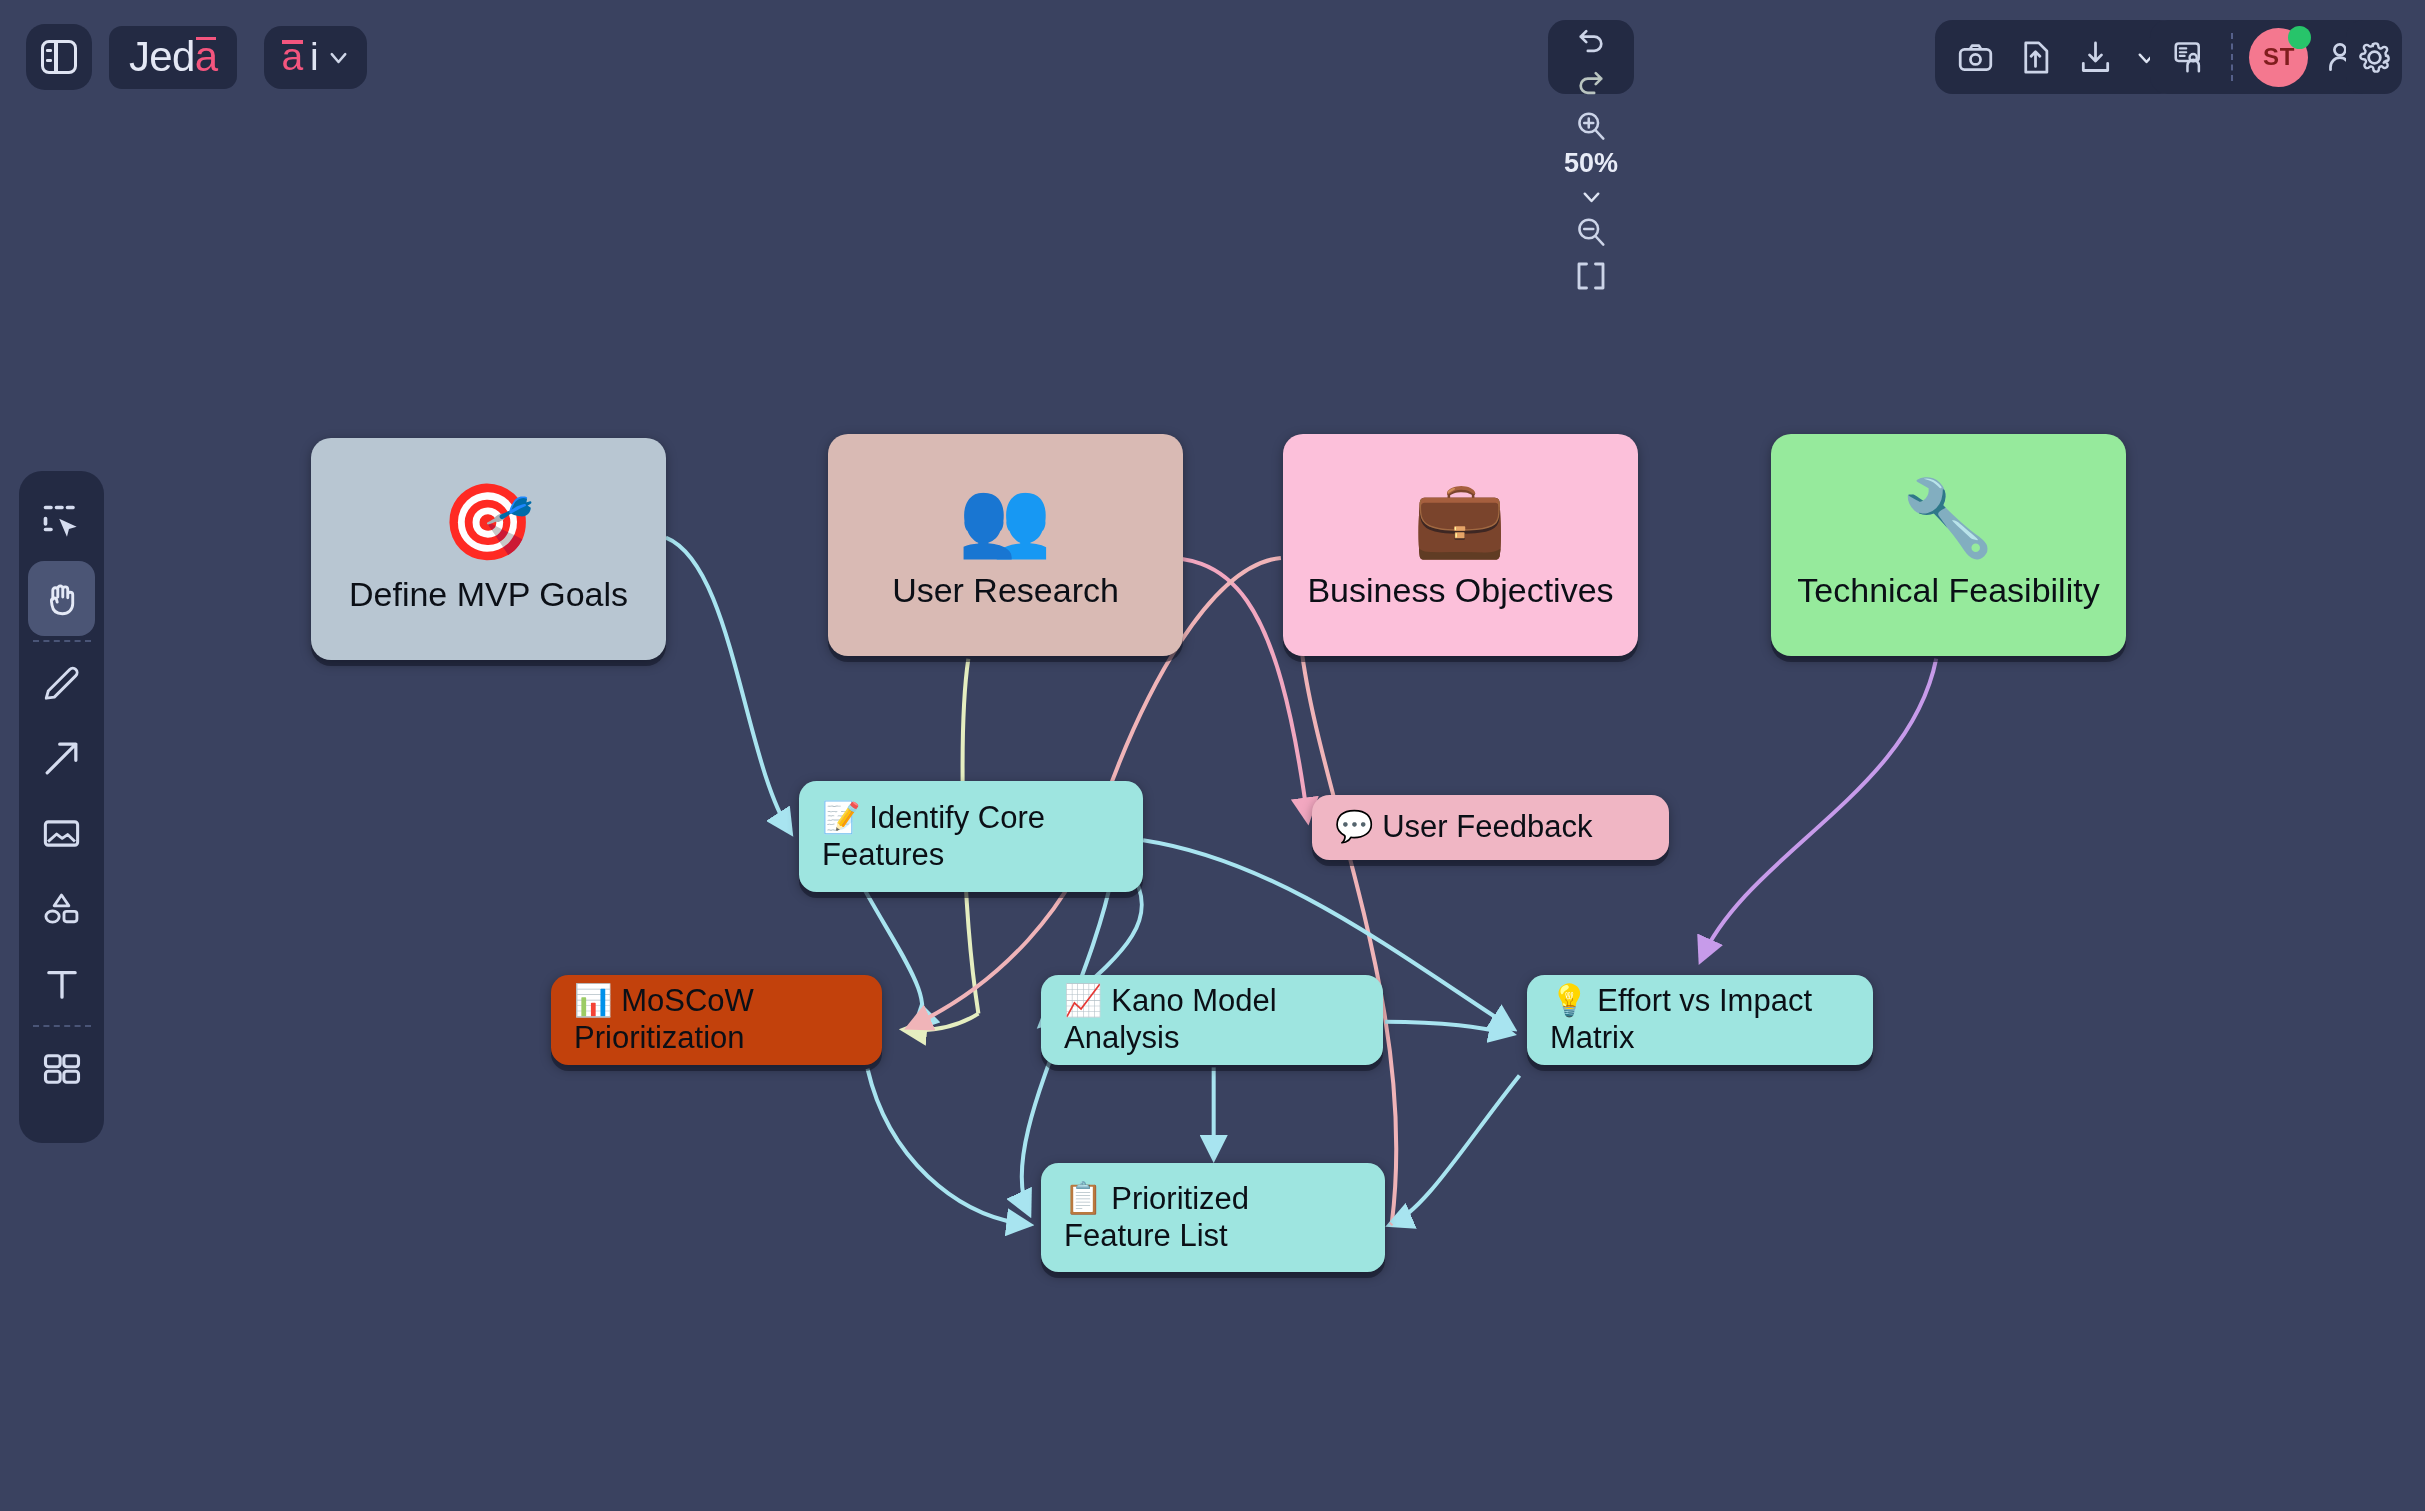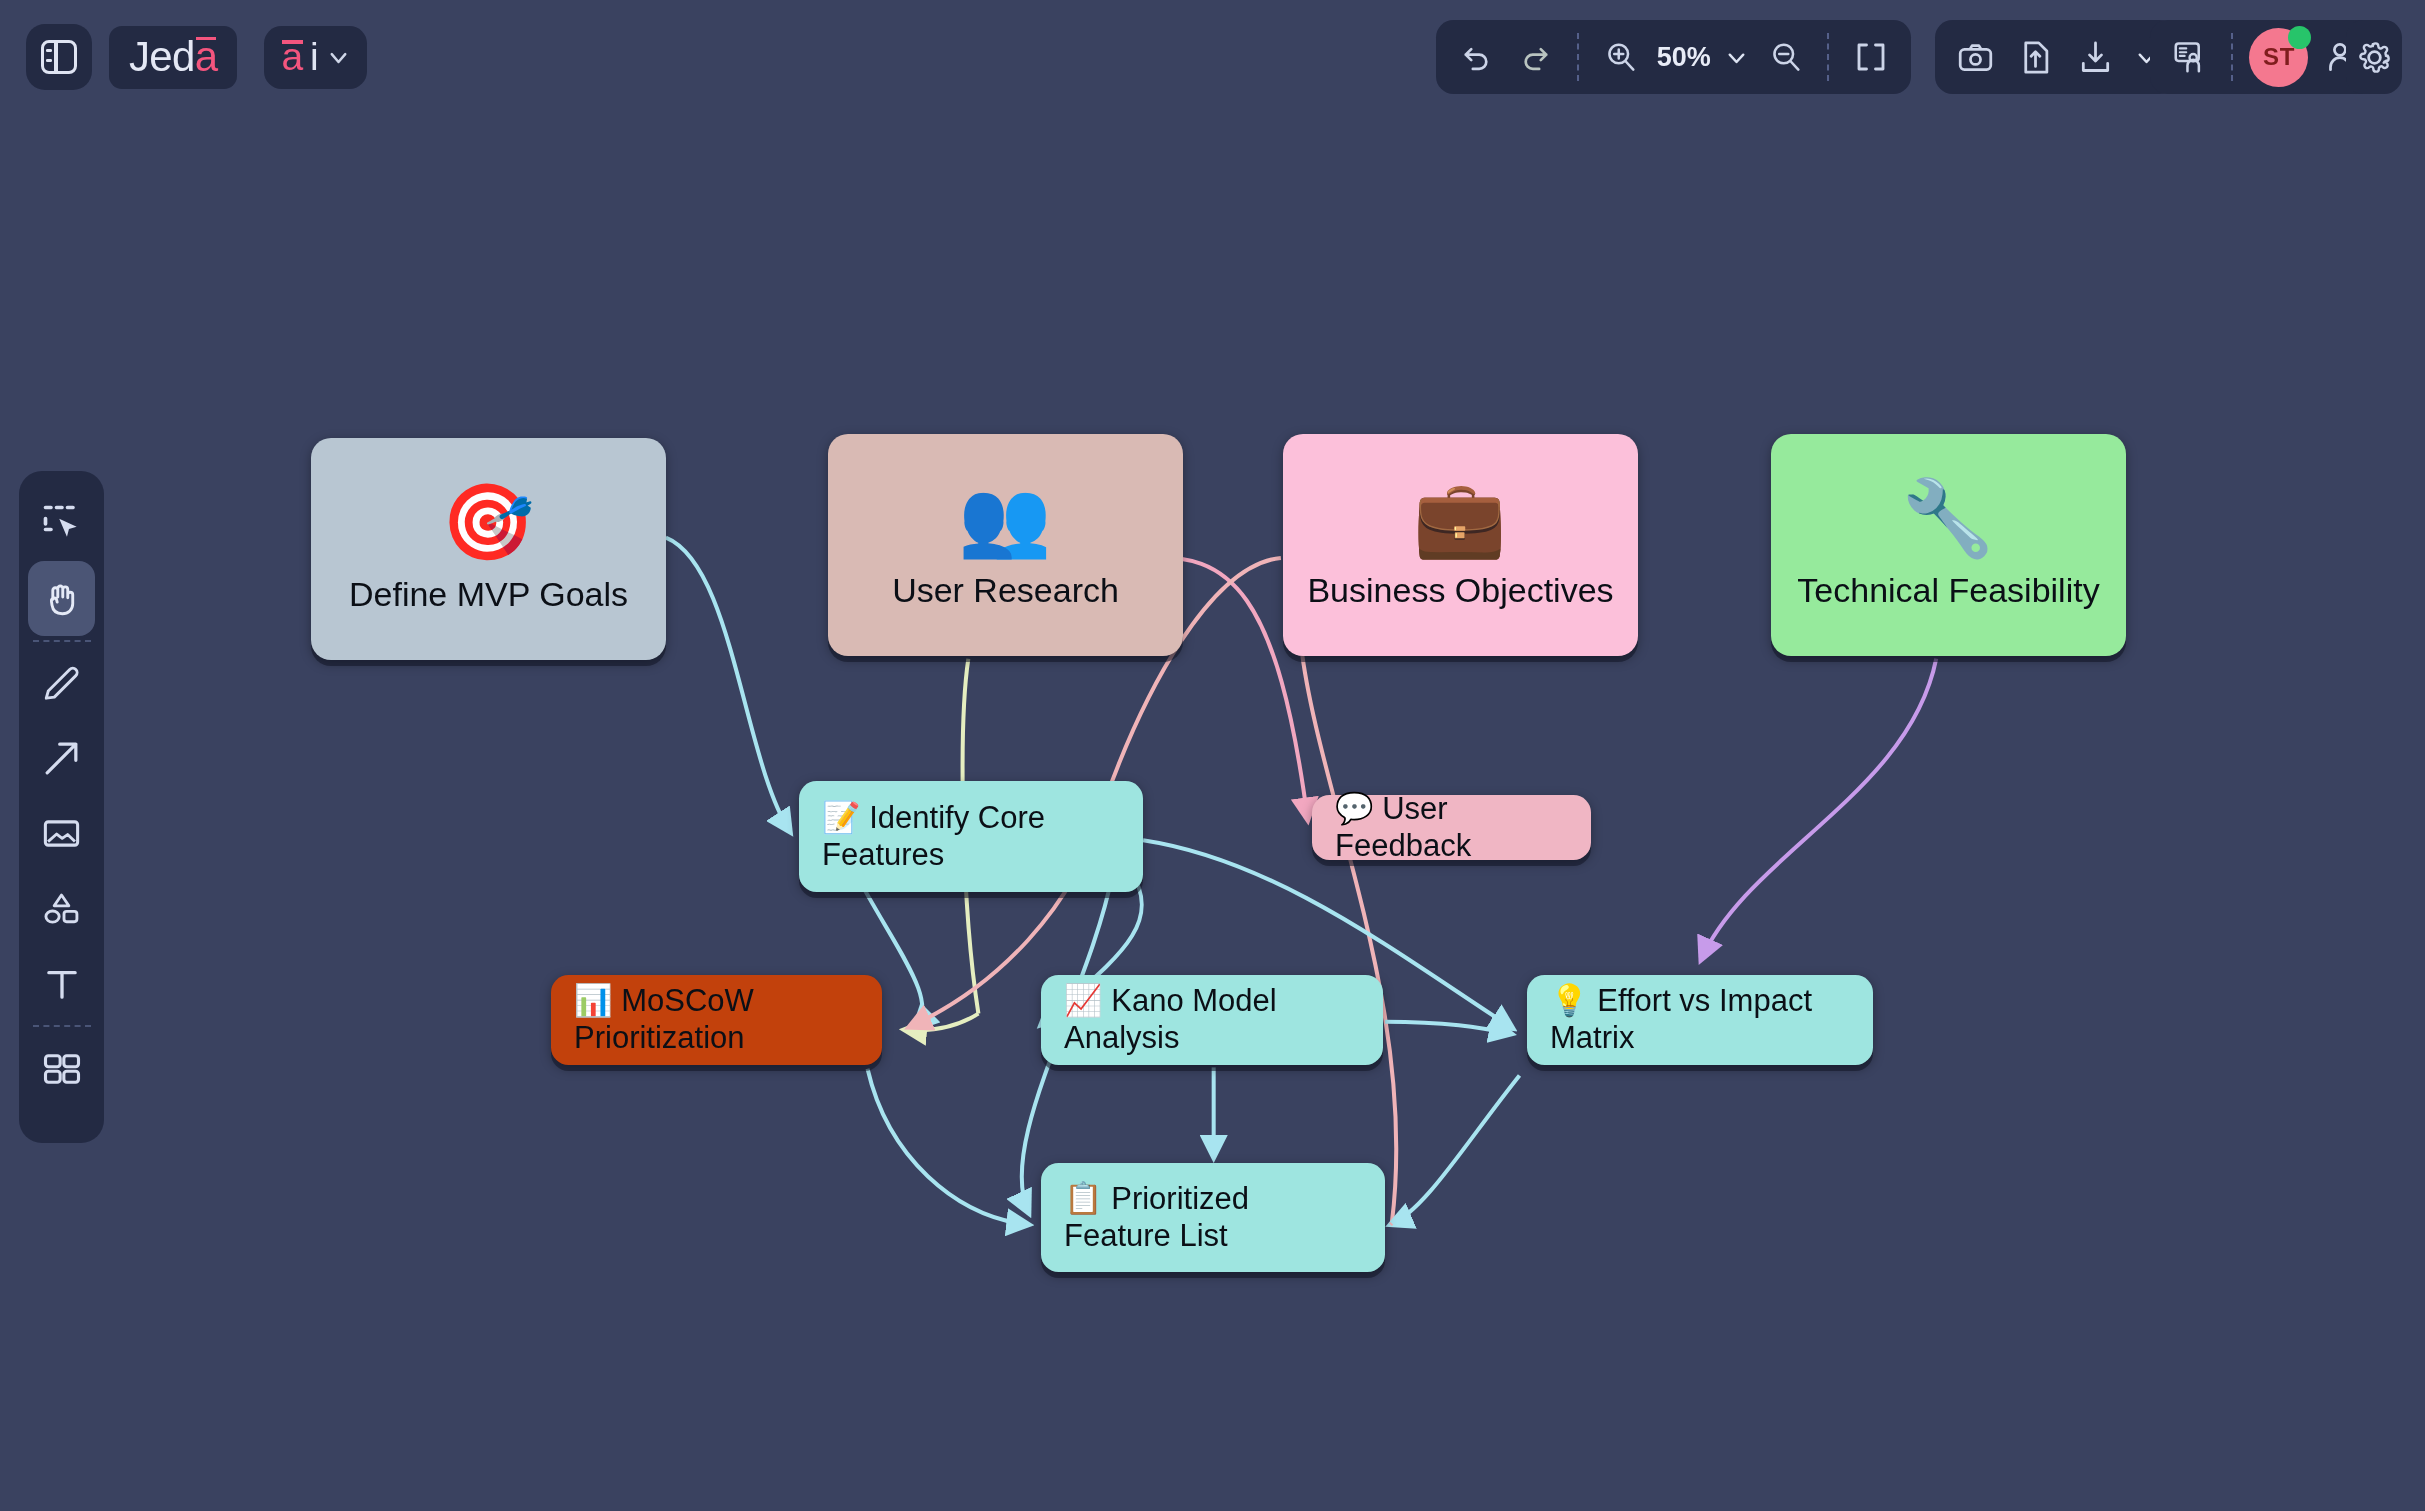--- a/index.html
+++ b/index.html
@@ -44,21 +44,21 @@
     display:flex; align-items:center; gap:6.7px; font-size:39px; color:#cfd6e8;
   }
   .ai-chip .aa { color:#f4557e; position:relative; }
   .ai-chip .aa::before { content:""; position:absolute; left:0.7px; right:0.7px; top:5.4px; height:3.4px; background:#f4557e; }
   .ai-chip .ii { color:#dfe4f2; }
 
   .grp {
     position:absolute; top:20px; height:74px; background:#232a43; border-radius:17.5px;
     display:flex; align-items:center; padding:0 12px; gap:4px;
   }
-  .g-zoom { left:1436px; }
+  .g-zoom { left:1548px;flex-direction:column; }
   .g-media { left:1935px; }
   .g-people { left:2150px; }
   .g-gear { left:2346px; width:56px; padding:0; justify-content:center; }
 
   .ico-btn {
     width:56px; height:56px; border-radius:12px;
     display:flex; align-items:center; justify-content:center; color:#ccd4e8;
   }
   .vsep { width:0; height:48px; border-left:2px dashed #55608a; margin:0 9.4px; }
   .zoom-label { font-size:27px; font-weight:bold; color:#e8ecf7; padding:0 4px; }
@@ -188,21 +188,21 @@
       <div class="label">Technical Feasibility</div>
     </div>
 
     <div class="node small" style="left:799px;top:781px;width:344px;height:111px;background:#9ee5e0;">
       <div class="txt">
         <span>📝</span>
         <span>Identify Core Features</span>
       </div>
     </div>
 
-    <div class="node small" style="left:1312px;top:795px;width:279px;height:65px;background:#f0b6c4;">
+    <div class="node small" style="left:1312px;top:795px;width:357px;height:65px;background:#f0b6c4;">
       <div class="txt">
         <span>💬</span>
         <span>User Feedback</span>
       </div>
     </div>
 
     <div class="node small" style="left:551px;top:975px;width:331px;height:90px;background:#c2410c;">
       <div class="txt">
         <span>📊</span>
         <span>MoSCoW Prioritization</span>

